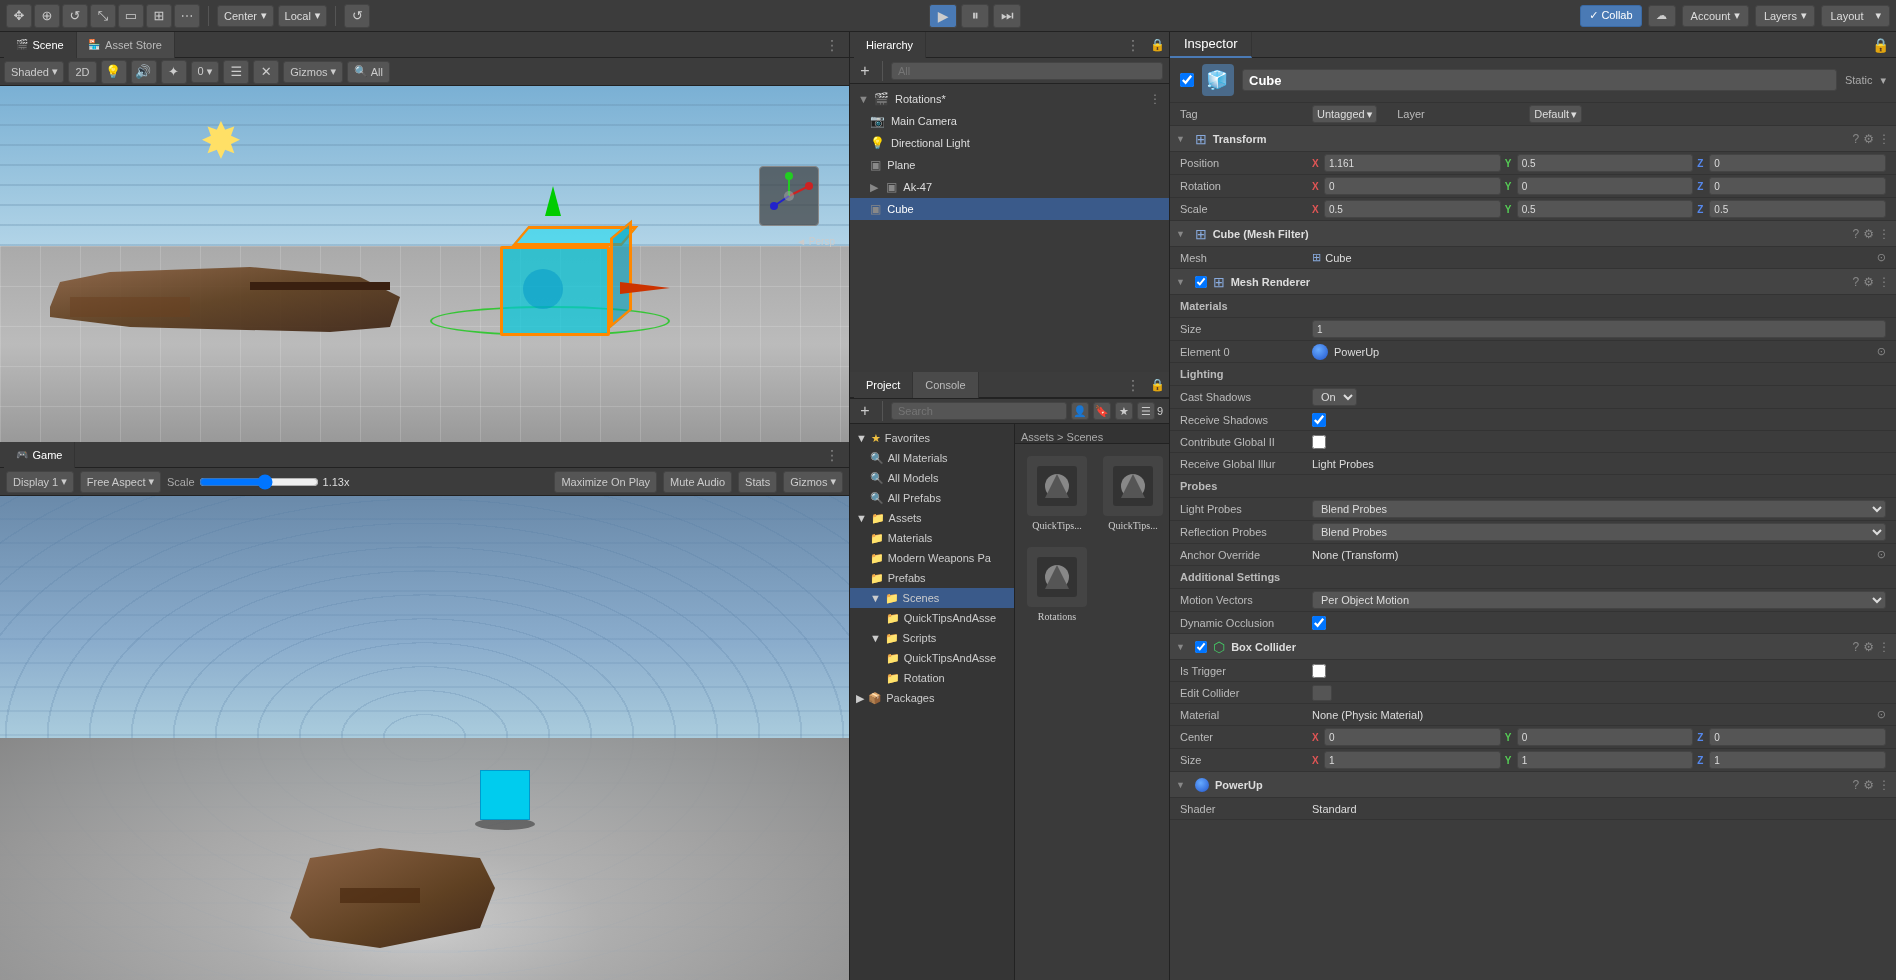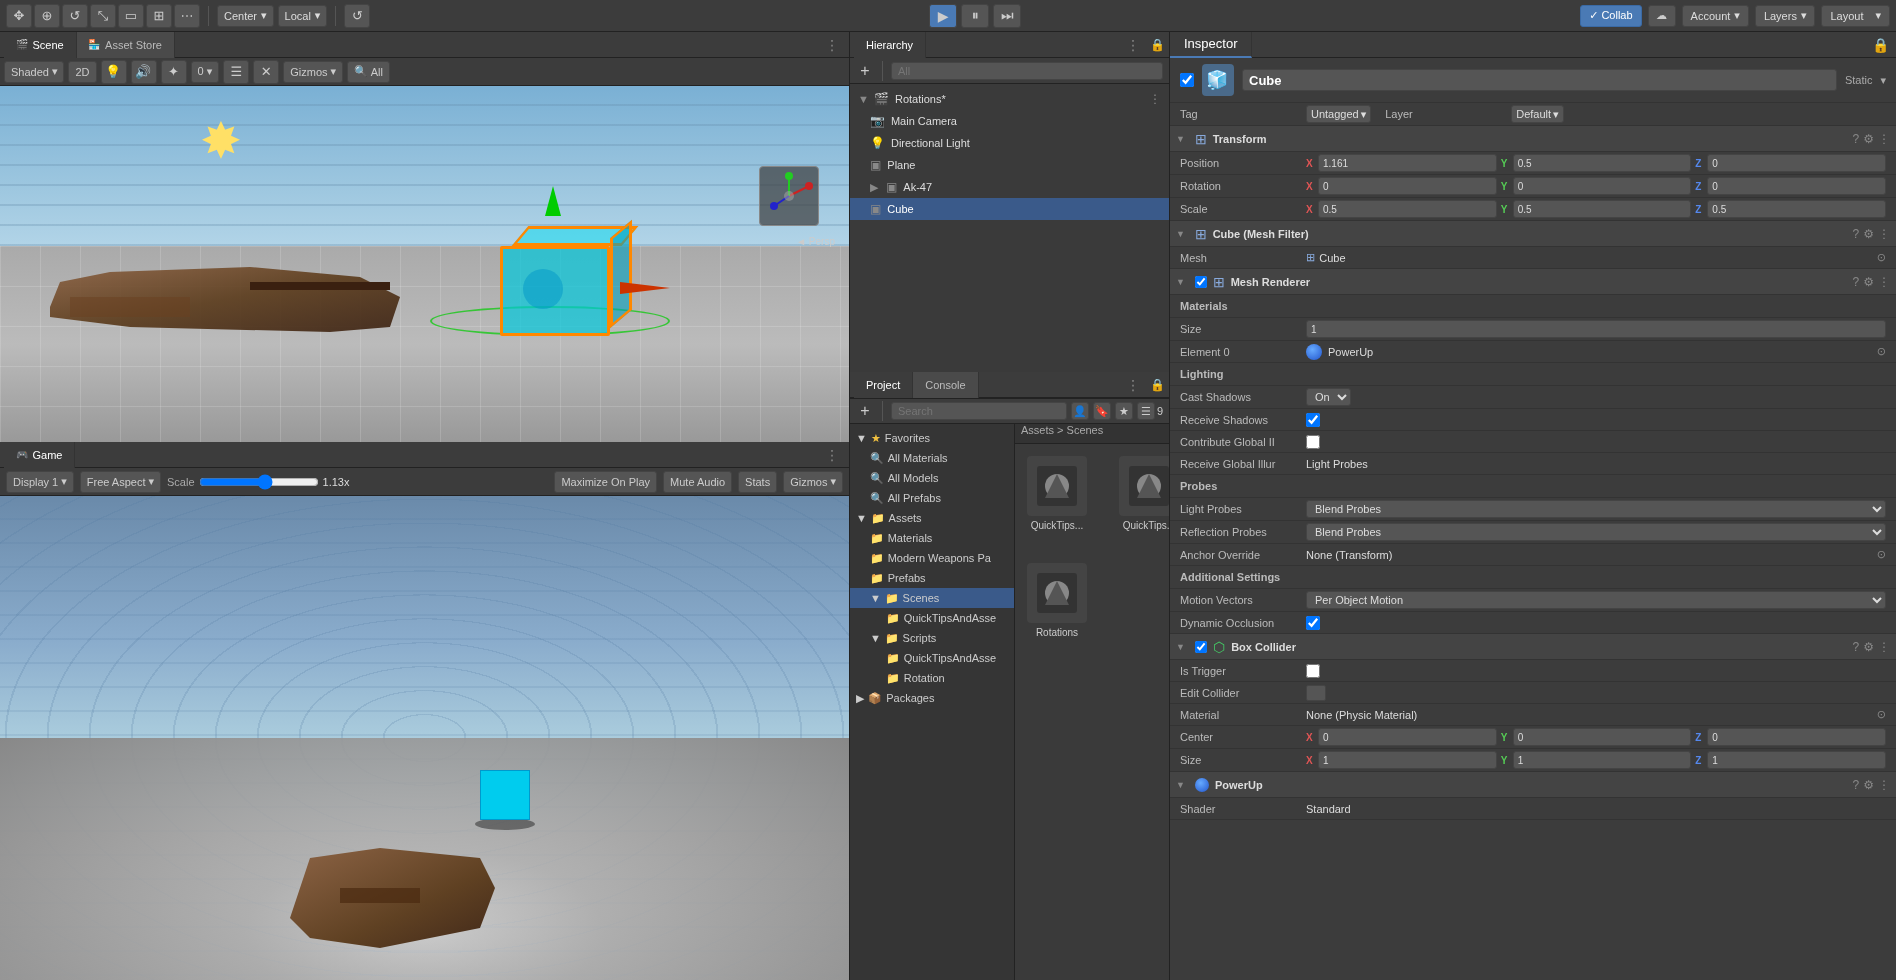--- a/index.html
+++ b/index.html
@@ -372,35 +372,36 @@
       flex: 1;
       background: #3a3a3a;
       display: flex;
       flex-direction: column;
       overflow: hidden;
     }
     .project-breadcrumb {
       height: 20px;
       background: #333;
       display: flex;
-      align-items: flex-start;
+      align-items: flex-end;
       padding: 0 6px;
       font-size: 11px;
       color: #aaa;
       border-bottom: 1px solid #222;
       gap: 4px;
     }
     .project-grid {
       flex: 1;
       display: grid;
       grid-template-columns: 1fr 1fr;
-      gap: 24px;
+      gap: 8px;
       padding: 8px;
       overflow-y: auto;
       align-content: start;
+      font-family: Liberation Serif, serif;
     }
     .project-file {
       display: flex;
       flex-direction: column;
       align-items: center;
       gap: 4px;
       cursor: pointer;
       padding: 4px;
       border-radius: 3px;
     }
@@ -480,21 +481,21 @@
     .static-label { font-size: 11px; color: #aaa; margin-left: auto; }
     .static-arrow { color: #aaa; }
 
     
     .inspector-row {
       display: flex;
       align-items: center;
       padding: 2px 10px;
       min-height: 22px;
       border-bottom: 1px solid #333;
-      gap: 6px;
+      gap: 12px;
     }
     .inspector-row label {
       width: 120px;
       font-size: 11px;
       color: #bbb;
       flex-shrink: 0;
     }
     .inspector-value {
       font-size: 11px;
       color: #ddd;

